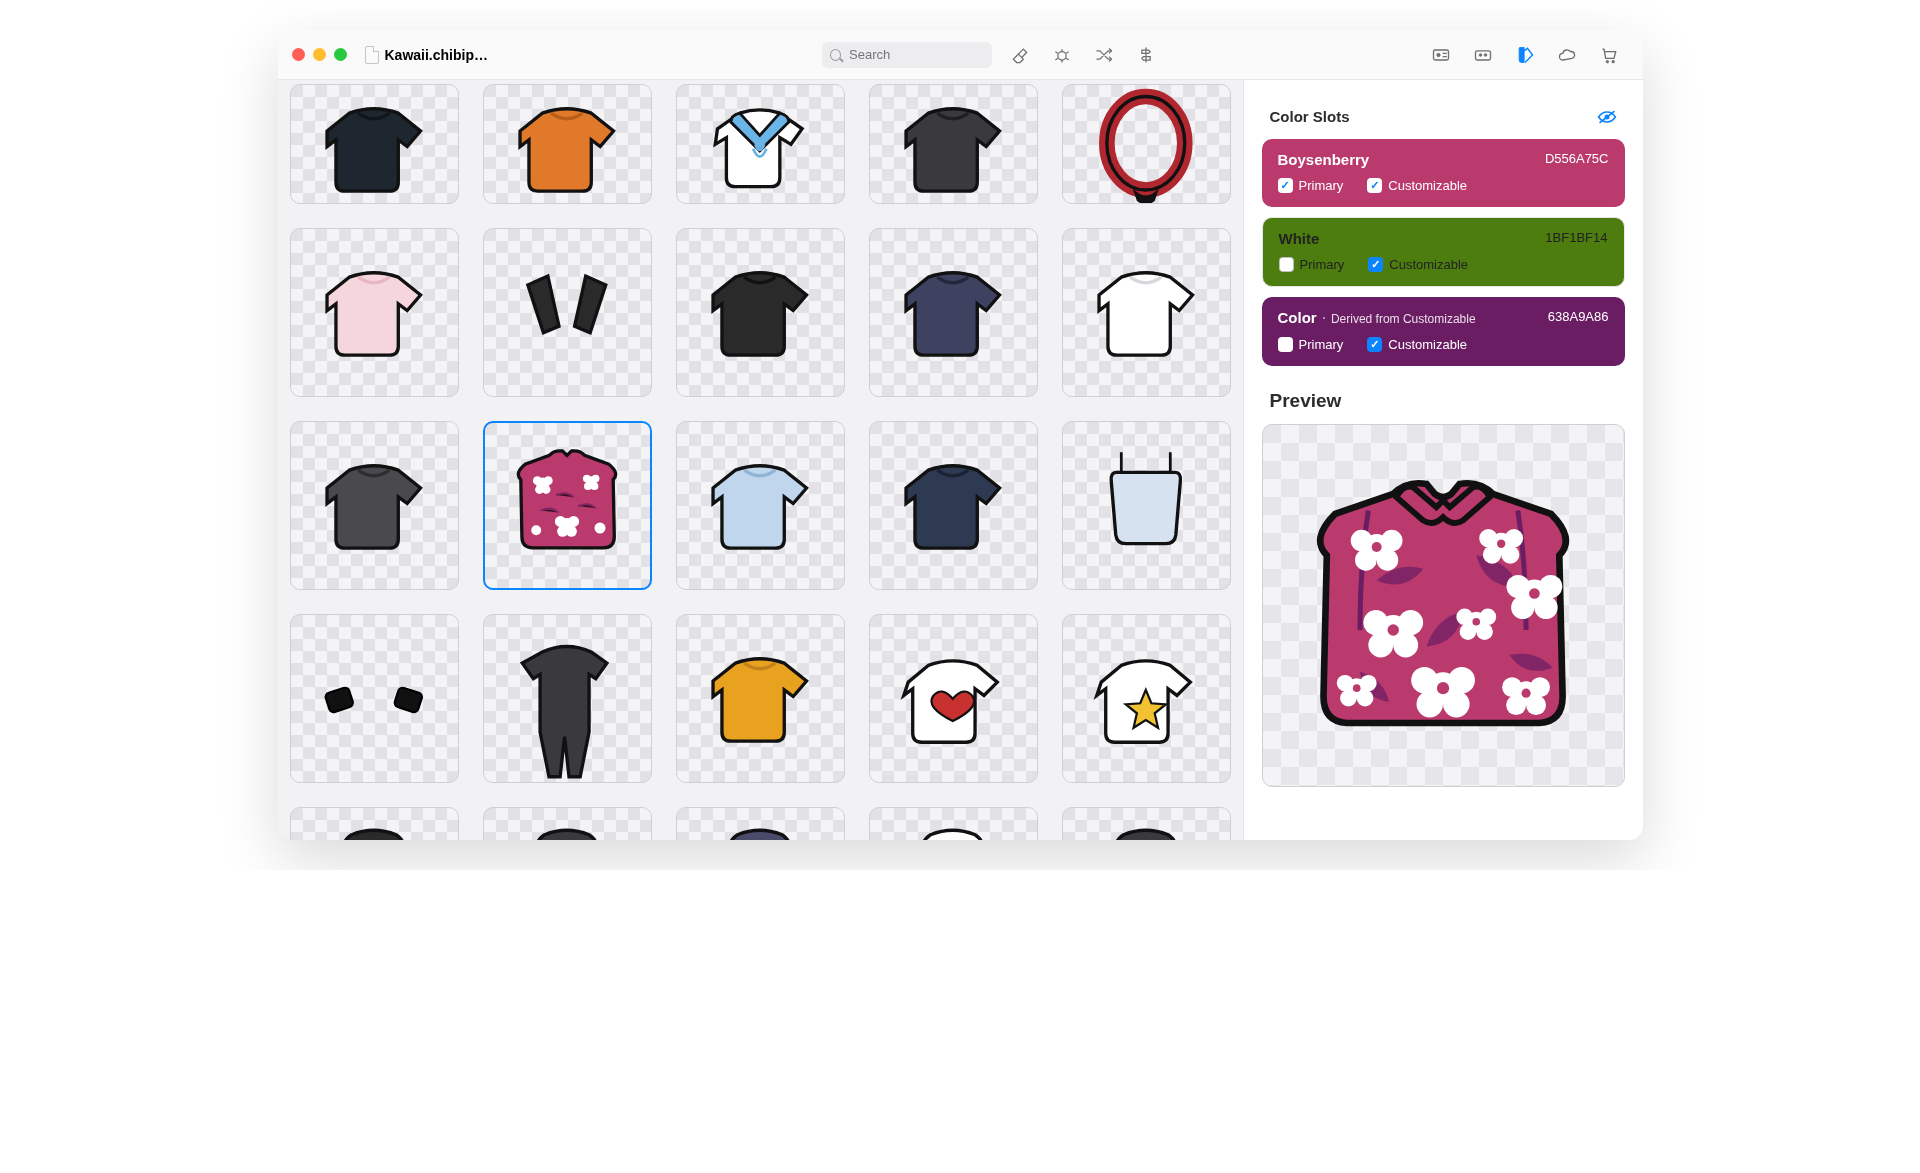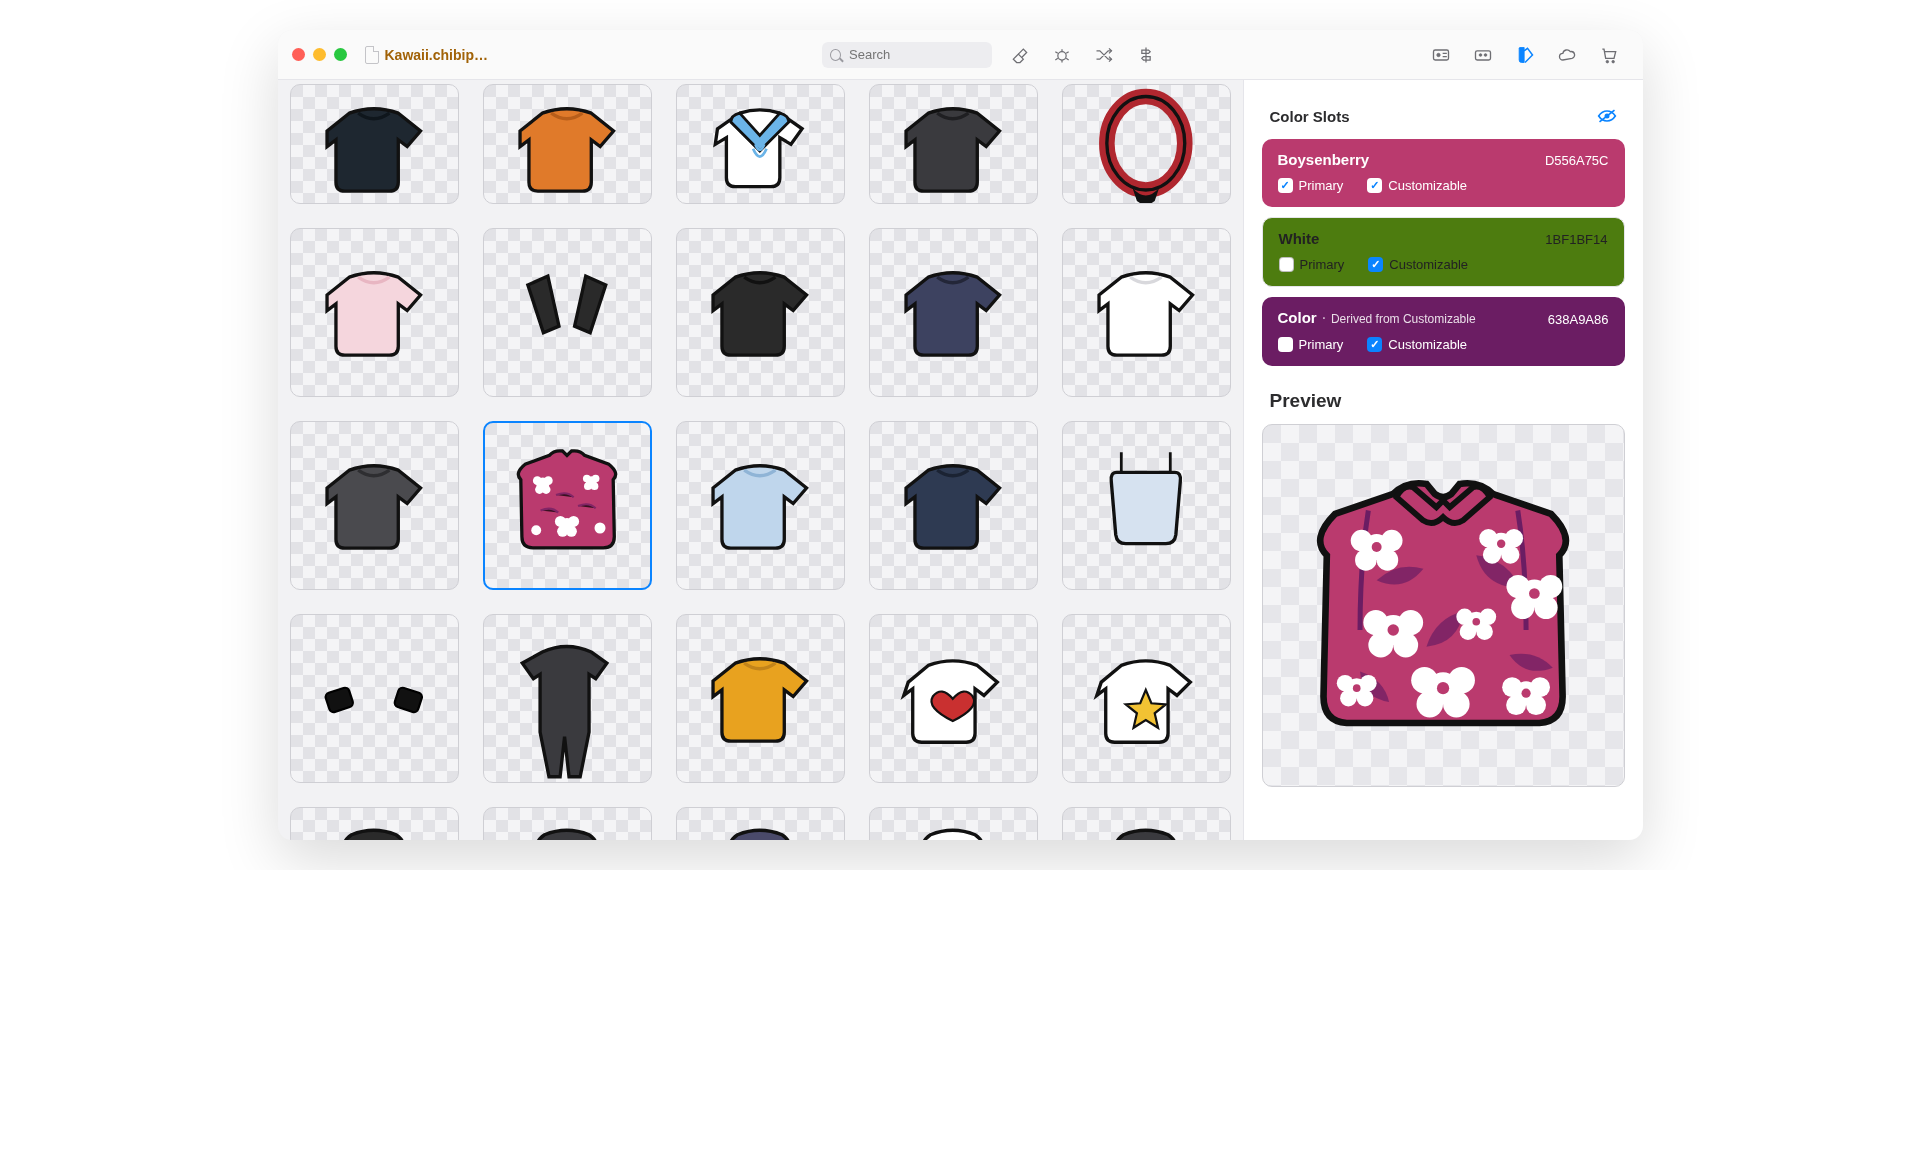--- a/index.html
+++ b/index.html
@@ -19,21 +19,21 @@
   body{margin:0;background:#fff;display:flex;justify-content:center;align-items:flex-start;padding:30px}
   .window{width:1365px;height:810px;background:var(--bg);border-radius:14px;box-shadow:var(--shadow);overflow:hidden;display:flex;flex-direction:column}
 
   
   .titlebar{height:50px;display:flex;align-items:center;padding:0 14px;border-bottom:1px solid var(--border);background:#fafafa}
   .traffic{display:flex;gap:8px;margin-right:18px}
   .traffic span{width:13px;height:13px;border-radius:50%}
   .traffic .red{background:#ff5f57}
   .traffic .yel{background:#febc2e}
   .traffic .grn{background:#28c840}
-  .doc{display:flex;align-items:center;gap:6px;color:#a16207;font-weight:600;font-size:14px}
+  .doc{display:flex;align-items:center;gap:6px;color:#000000;font-weight:600;font-size:14px}
   .doc .page-icon{width:14px;height:18px;border:1px solid #c4c4c8;border-radius:2px;position:relative}
   .doc .page-icon:after{content:"";position:absolute;right:-1px;top:-1px;width:5px;height:5px;border-left:1px solid #c4c4c8;border-bottom:1px solid #c4c4c8;background:#fafafa}
   .search{margin-left:auto;margin-right:18px;width:170px;height:26px;background:#ededf0;border-radius:6px;display:flex;align-items:center;padding:0 8px;gap:6px;color:#9a9aa0;font-size:13px}
   .search .mag{width:12px;height:12px;border:1.5px solid #9a9aa0;border-radius:50%;position:relative}
   .search .mag:after{content:"";position:absolute;width:5px;height:1.5px;background:#9a9aa0;transform:rotate(45deg);right:-4px;bottom:-1px}
   .search input{border:none;background:transparent;outline:none;width:100%;font-size:13px}
   .tb-tools{display:flex;gap:22px;color:#6e6e73}
   .tb-tools svg{width:20px;height:20px;stroke:#6e6e73;fill:none;stroke-width:1.5}
   .right-tools{margin-left:auto;display:flex;gap:22px;align-items:center;padding-right:10px}
   .right-tools svg{width:20px;height:20px;stroke:#6e6e73;fill:#6e6e73}
@@ -42,27 +42,27 @@
   
   .body{flex:1;display:flex;overflow:hidden}
   .grid-area{flex:1;overflow:auto;padding:4px 12px 12px 12px}
   .grid{display:grid;grid-template-columns:repeat(5,1fr);gap:24px}
   .tile{aspect-ratio:1;border:1px solid var(--tile-border);border-radius:10px;background:repeating-conic-gradient(#f4f4f6 0 25%,#e2e2e6 0 50%) 0 0/24px 24px;display:flex;align-items:center;justify-content:center;position:relative;overflow:hidden;cursor:pointer}
   .tile.selected{border:2.5px solid var(--selected)}
   .tile .art{width:80%;height:80%}
 
   .side{width:400px;border-left:1px solid var(--border);background:#fff;display:flex;flex-direction:column;overflow:auto}
 
-  .sec-head{display:flex;justify-content:space-between;padding:28px 26px 14px 26px}
+  .sec-head{display:flex;align-items:center;justify-content:space-between;padding:28px 26px 14px 26px}
   .sec-head h3{margin:0;font-size:15px;font-weight:700;color:#2c2c2e}
   .eye{color:var(--accent)}
 
   .slots{padding:0 18px;display:flex;flex-direction:column;gap:10px}
   .slot{border-radius:10px;padding:12px 16px 14px 16px}
-  .slot .top{display:flex;justify-content:space-between;align-items:flex-end;margin-bottom:10px}
+  .slot .top{display:flex;justify-content:space-between;align-items:flex-start;margin-bottom:10px}
   .slot .name{font-weight:700;font-size:15px}
   .slot .derived{font-size:12px;opacity:.85}
   .slot .hash{font-family:Liberation Sans, sans-serif;font-size:13px}
   .slot .checks{display:flex;gap:24px;font-size:13px;align-items:center}
   .chk{display:flex;align-items:center;gap:6px}
   .chk .box{width:15px;height:15px;border-radius:4px;display:inline-flex;align-items:center;justify-content:center;font-size:11px;font-weight:800}
   .chk.on .box{background:var(--accent);color:#fff}
   .chk.off .box{background:#fff;border:1.5px solid rgba(0,0,0,.25)}
   .slot.boysen{background:var(--boysen);color:#fff}
   .slot.boysen .chk.on .box{background:#fff;color:var(--accent)}

